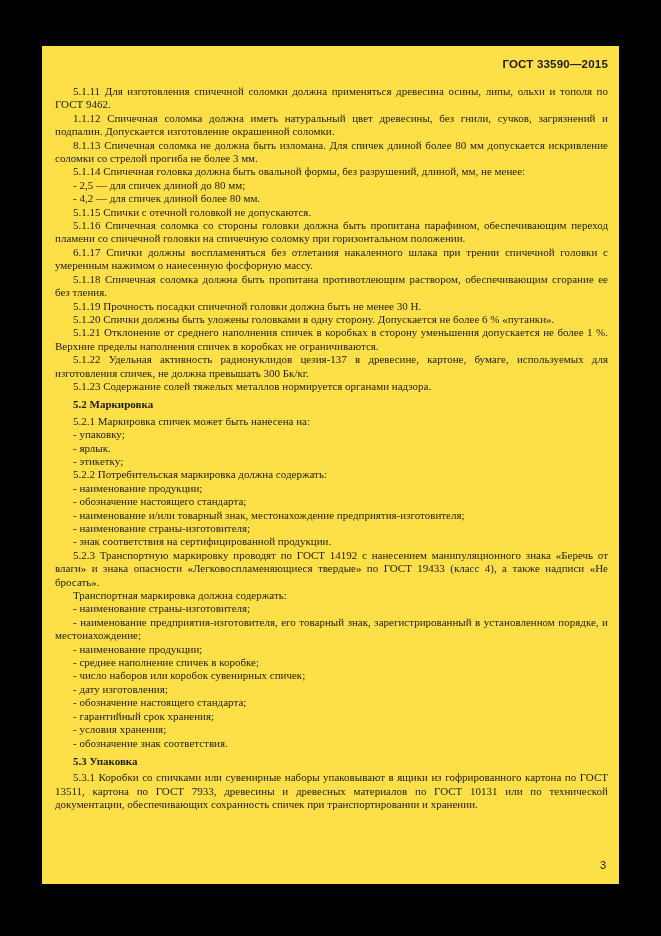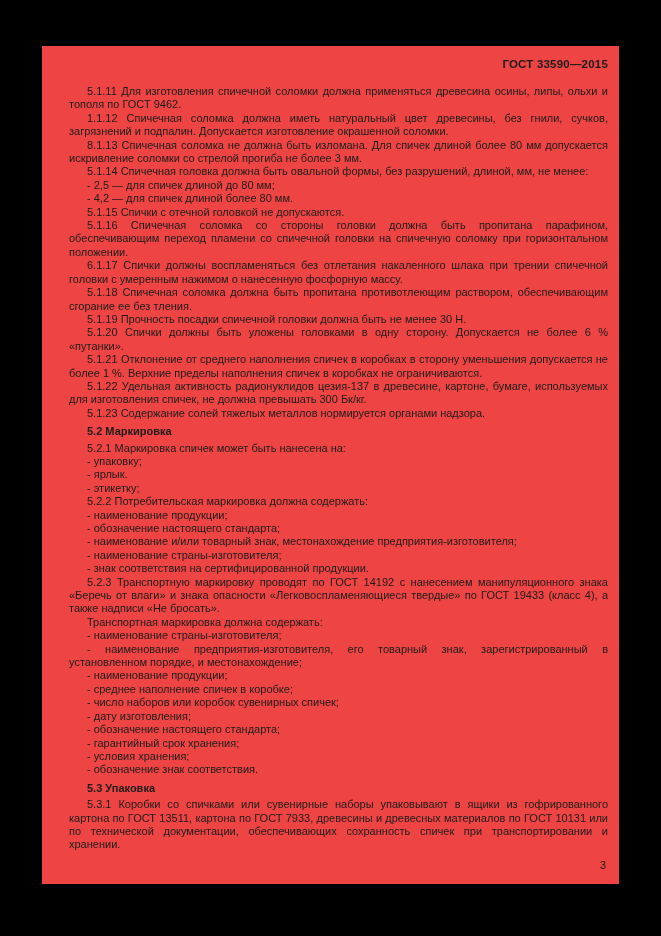--- a/index.html
+++ b/index.html
@@ -4,32 +4,32 @@
 <style>
   html,body{margin:0;padding:0;}
   body{
     width:661px;height:936px;position:relative;
     background:#000;
     font-family:"Liberation Sans", sans-serif;
     -webkit-font-smoothing:antialiased;
   }
   .page{
     position:absolute;left:42px;top:46px;width:577px;height:838px;
-    background:#ef4444;box-sizing:border-box;
-    padding:12px 11px 0 27px;
+    background:#fde047;box-sizing:border-box;
+    padding:12px 11px 0 13px;
     color:#1c1c1c;
   }
   .doc-header{
     text-align:right;font-weight:bold;font-size:11.5px;line-height:13px;
     margin:0 0 14px 0;letter-spacing:.2px;
   }
   .doc-body{
     font-size:11px;line-height:13.4px;text-align:justify;
   }
-  .blk{margin:0;}
+  .blk{margin:0;font-family:Liberation Serif, serif;}
   .blk.p{text-indent:18px;}
   .blk.li{text-indent:18px;}
   .blk.h{font-weight:bold;text-indent:18px;margin:5px 0 3px 0;}
   .page-number{
     position:absolute;right:13px;bottom:13px;
     font-size:11px;color:#1c1c1c;
   }
 </style>
 </head>
 <body>

